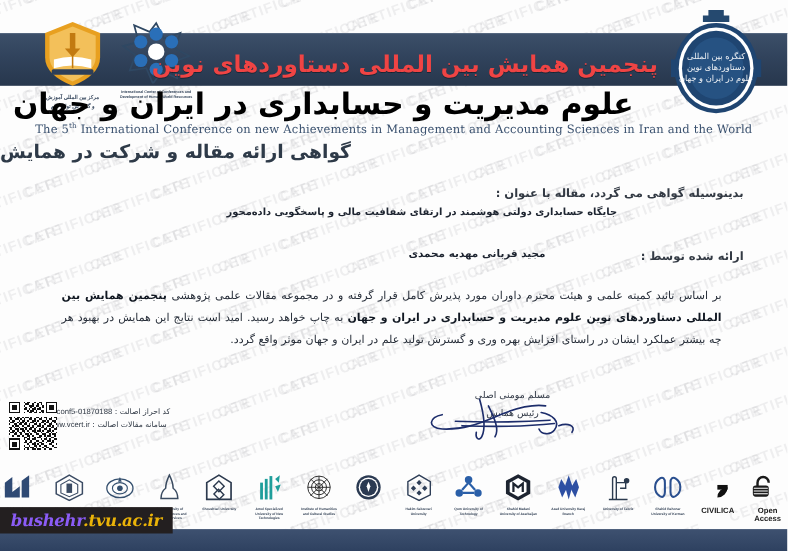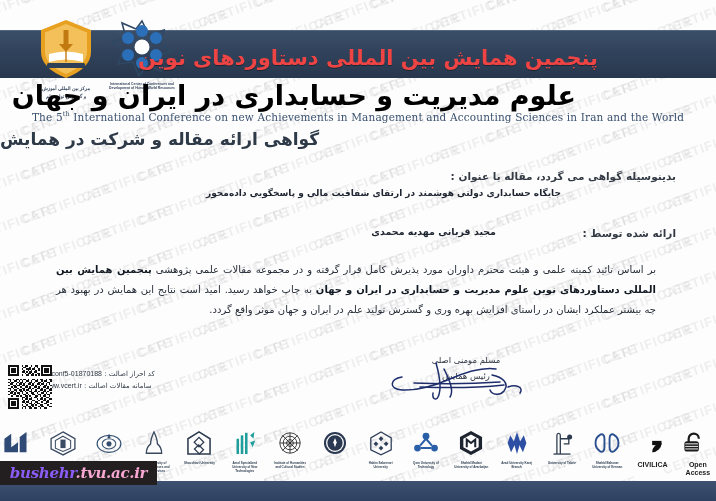--- a/index.html
+++ b/index.html
@@ -144,21 +144,21 @@
   .site-wm{
     position:absolute;left:0;top:461px;width:157px;height:24px;z-index:20;
     background:#231f20;display:flex;align-items:center;justify-content:center;
   }
   .site-wm span{
     font-family:"DejaVu Serif","Liberation Serif",serif;
     font-style:italic;font-weight:bold;font-size:15px;
     letter-spacing:-0.3px;direction:ltr;
   }
   .wm-a{color:#8b5cf6;}
-  .wm-b{color:#f9a8d4;}
+  .wm-b{color:#eab308;}
 </style>
 </head>
 <body>
 
 <div id="cert">
 
   <div class="watermark" id="wm-layer">
       <div class="wm-row" style="top: 0px; left: -120px;">CERTIFICATE&nbsp;&nbsp;&nbsp;&nbsp;&nbsp;&nbsp;CERTIFICATE&nbsp;&nbsp;&nbsp;&nbsp;&nbsp;&nbsp;CERTIFICATE&nbsp;&nbsp;&nbsp;&nbsp;&nbsp;&nbsp;CERTIFICATE&nbsp;&nbsp;&nbsp;&nbsp;&nbsp;&nbsp;CERTIFICATE&nbsp;&nbsp;&nbsp;&nbsp;&nbsp;&nbsp;CERTIFICATE&nbsp;&nbsp;&nbsp;&nbsp;&nbsp;&nbsp;CERTIFICATE&nbsp;&nbsp;&nbsp;&nbsp;&nbsp;&nbsp;CERTIFICATE&nbsp;&nbsp;&nbsp;&nbsp;&nbsp;&nbsp;CERTIFICATE&nbsp;&nbsp;&nbsp;&nbsp;&nbsp;&nbsp;CERTIFICATE&nbsp;&nbsp;&nbsp;&nbsp;&nbsp;&nbsp;CERTIFICATE&nbsp;&nbsp;&nbsp;&nbsp;&nbsp;&nbsp;CERTIFICATE&nbsp;&nbsp;&nbsp;&nbsp;&nbsp;&nbsp;CERTIFICATE&nbsp;&nbsp;&nbsp;&nbsp;&nbsp;&nbsp;CERTIFICATE&nbsp;&nbsp;&nbsp;&nbsp;&nbsp;&nbsp;CERTIFICATE&nbsp;&nbsp;&nbsp;&nbsp;&nbsp;&nbsp;CERTIFICATE&nbsp;&nbsp;&nbsp;&nbsp;&nbsp;&nbsp;</div>
       <div class="wm-row" style="top: 22px; left: -60px;">CERTIFICATE&nbsp;&nbsp;&nbsp;&nbsp;&nbsp;&nbsp;CERTIFICATE&nbsp;&nbsp;&nbsp;&nbsp;&nbsp;&nbsp;CERTIFICATE&nbsp;&nbsp;&nbsp;&nbsp;&nbsp;&nbsp;CERTIFICATE&nbsp;&nbsp;&nbsp;&nbsp;&nbsp;&nbsp;CERTIFICATE&nbsp;&nbsp;&nbsp;&nbsp;&nbsp;&nbsp;CERTIFICATE&nbsp;&nbsp;&nbsp;&nbsp;&nbsp;&nbsp;CERTIFICATE&nbsp;&nbsp;&nbsp;&nbsp;&nbsp;&nbsp;CERTIFICATE&nbsp;&nbsp;&nbsp;&nbsp;&nbsp;&nbsp;CERTIFICATE&nbsp;&nbsp;&nbsp;&nbsp;&nbsp;&nbsp;CERTIFICATE&nbsp;&nbsp;&nbsp;&nbsp;&nbsp;&nbsp;CERTIFICATE&nbsp;&nbsp;&nbsp;&nbsp;&nbsp;&nbsp;CERTIFICATE&nbsp;&nbsp;&nbsp;&nbsp;&nbsp;&nbsp;CERTIFICATE&nbsp;&nbsp;&nbsp;&nbsp;&nbsp;&nbsp;CERTIFICATE&nbsp;&nbsp;&nbsp;&nbsp;&nbsp;&nbsp;CERTIFICATE&nbsp;&nbsp;&nbsp;&nbsp;&nbsp;&nbsp;CERTIFICATE&nbsp;&nbsp;&nbsp;&nbsp;&nbsp;&nbsp;</div>
       <div class="wm-row" style="top: 44px; left: -120px;">CERTIFICATE&nbsp;&nbsp;&nbsp;&nbsp;&nbsp;&nbsp;CERTIFICATE&nbsp;&nbsp;&nbsp;&nbsp;&nbsp;&nbsp;CERTIFICATE&nbsp;&nbsp;&nbsp;&nbsp;&nbsp;&nbsp;CERTIFICATE&nbsp;&nbsp;&nbsp;&nbsp;&nbsp;&nbsp;CERTIFICATE&nbsp;&nbsp;&nbsp;&nbsp;&nbsp;&nbsp;CERTIFICATE&nbsp;&nbsp;&nbsp;&nbsp;&nbsp;&nbsp;CERTIFICATE&nbsp;&nbsp;&nbsp;&nbsp;&nbsp;&nbsp;CERTIFICATE&nbsp;&nbsp;&nbsp;&nbsp;&nbsp;&nbsp;CERTIFICATE&nbsp;&nbsp;&nbsp;&nbsp;&nbsp;&nbsp;CERTIFICATE&nbsp;&nbsp;&nbsp;&nbsp;&nbsp;&nbsp;CERTIFICATE&nbsp;&nbsp;&nbsp;&nbsp;&nbsp;&nbsp;CERTIFICATE&nbsp;&nbsp;&nbsp;&nbsp;&nbsp;&nbsp;CERTIFICATE&nbsp;&nbsp;&nbsp;&nbsp;&nbsp;&nbsp;CERTIFICATE&nbsp;&nbsp;&nbsp;&nbsp;&nbsp;&nbsp;CERTIFICATE&nbsp;&nbsp;&nbsp;&nbsp;&nbsp;&nbsp;CERTIFICATE&nbsp;&nbsp;&nbsp;&nbsp;&nbsp;&nbsp;</div>
@@ -228,20 +228,35 @@
           <path d="M22 26 L29 34 L36 26" fill="#c27a10"></path>
           <path d="M12 36 Q29 31 46 36 L46 44 Q29 39 12 44 Z" fill="#ffffff"></path>
           <path d="M29 33 L29 44" stroke="#c27a10" stroke-width="1.4"></path>
           <rect x="10" y="45" width="38" height="5" rx="1.5" fill="#2e3f58"></rect>
         </svg>
         <span class="logo-cap fa">مرکز بین المللی آموزش</span>
         <span class="logo-cap fa">و گسترش تولید علم</span>
       </div>
     </div>
 
+    <div class="emblem">
+      <svg width="86" height="100" viewBox="0 0 86 100">
+        <path d="M36 3 h14 v5 h5 v6 h-24 v-6 h5 z" fill="#25496f"></path>
+        <ellipse cx="43" cy="56" rx="38" ry="41" fill="#1f4571"></ellipse>
+        <ellipse cx="43" cy="56" rx="34" ry="37" fill="#ffffff"></ellipse>
+        <ellipse cx="43" cy="56" rx="31" ry="34" fill="#1f4571"></ellipse>
+        <ellipse cx="43" cy="56" rx="25" ry="28" fill="#2b5c8f" opacity="0.55"></ellipse>
+        <g fill="#ffffff" opacity="0.92" font-family="DejaVu Sans" font-size="7.5" text-anchor="middle">
+          <text x="43" y="48">کنگره بین المللی</text>
+          <text x="43" y="58">دستاوردهای نوین</text>
+          <text x="43" y="68">علوم در ایران و جهان</text>
+        </g>
+        <path d="M6 48 h-4 v16 h4 z M80 48 h4 v16 h-4 z" fill="#1f4571"></path>
+      </svg>
+    </div>
 
     <div class="title-fa1">پنجمین همایش بین المللی دستاوردهای نوین</div>
     <div class="title-fa2">علوم مدیریت و حسابداری در ایران و جهان</div>
     <div class="title-en">
       <span>The 5</span><sup>th</sup><span> International Conference on new Achievements in Management and Accounting Sciences in Iran and the World</span>
     </div>
   </div>
 
   <div class="body-area">
     <div class="cert-heading">گواهی ارائه مقاله و شرکت در همایش</div>

